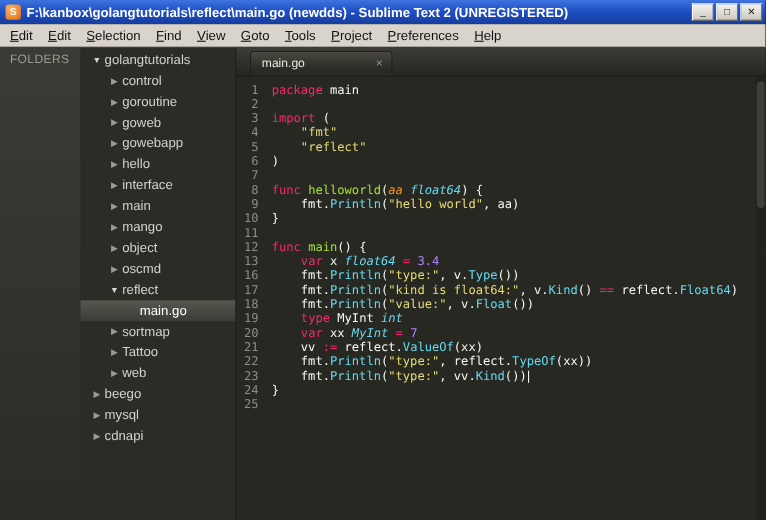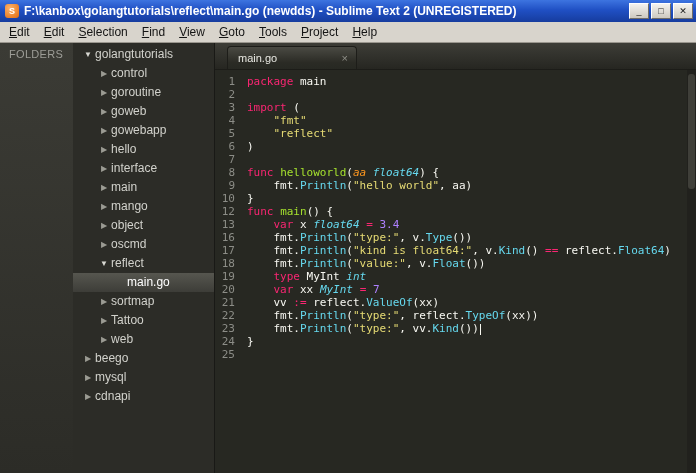--- a/index.html
+++ b/index.html
@@ -125,20 +125,21 @@
 
   <div class="menubar">
       <span class="menu-item">Edit</span>
       <span class="menu-item">Edit</span>
       <span class="menu-item">Selection</span>
       <span class="menu-item">Find</span>
       <span class="menu-item">View</span>
       <span class="menu-item">Goto</span>
       <span class="menu-item">Tools</span>
       <span class="menu-item">Project</span>
+      <span class="menu-item">Preferences</span>
       <span class="menu-item">Help</span>
     </div>
 
   <div class="main">
 
     <div class="sidebar">
       <div class="folders-header">FOLDERS</div>
       <div class="tree">
           <div class="tree-item" style="padding-left: 8px;">
             <span class="arrow exp">▼</span>
@@ -231,20 +232,21 @@
             <div class="line"><span class="num">1</span><span class="code"><span class="k">package</span><span class="t"> main</span></span></div>
             <div class="line"><span class="num">2</span><span class="code"></span></div>
             <div class="line"><span class="num">3</span><span class="code"><span class="k">import</span><span class="t"> (</span></span></div>
             <div class="line"><span class="num">4</span><span class="code"><span class="t">    </span><span class="s">"fmt"</span></span></div>
             <div class="line"><span class="num">5</span><span class="code"><span class="t">    </span><span class="s">"reflect"</span></span></div>
             <div class="line"><span class="num">6</span><span class="code"><span class="t">)</span></span></div>
             <div class="line"><span class="num">7</span><span class="code"></span></div>
             <div class="line"><span class="num">8</span><span class="code"><span class="k">func</span><span class="t"> </span><span class="f">helloworld</span><span class="t">(</span><span class="p">aa</span><span class="t"> </span><span class="ty">float64</span><span class="t">) {</span></span></div>
             <div class="line"><span class="num">9</span><span class="code"><span class="t">    fmt.</span><span class="c">Println</span><span class="t">(</span><span class="s">"hello world"</span><span class="t">, aa)</span></span></div>
             <div class="line"><span class="num">10</span><span class="code"><span class="t">}</span></span></div>
+            <div class="line"><span class="num">11</span><span class="code"></span></div>
             <div class="line"><span class="num">12</span><span class="code"><span class="k">func</span><span class="t"> </span><span class="f">main</span><span class="t">() {</span></span></div>
             <div class="line"><span class="num">13</span><span class="code"><span class="t">    </span><span class="k">var</span><span class="t"> x </span><span class="ty">float64</span><span class="t"> </span><span class="o">=</span><span class="t"> </span><span class="n">3.4</span></span></div>
             <div class="line"><span class="num">16</span><span class="code"><span class="t">    fmt.</span><span class="c">Println</span><span class="t">(</span><span class="s">"type:"</span><span class="t">, v.</span><span class="c">Type</span><span class="t">())</span></span></div>
             <div class="line"><span class="num">17</span><span class="code"><span class="t">    fmt.</span><span class="c">Println</span><span class="t">(</span><span class="s">"kind is float64:"</span><span class="t">, v.</span><span class="c">Kind</span><span class="t">() </span><span class="o">==</span><span class="t"> reflect.</span><span class="c">Float64</span><span class="t">)</span></span></div>
             <div class="line"><span class="num">18</span><span class="code"><span class="t">    fmt.</span><span class="c">Println</span><span class="t">(</span><span class="s">"value:"</span><span class="t">, v.</span><span class="c">Float</span><span class="t">())</span></span></div>
             <div class="line"><span class="num">19</span><span class="code"><span class="t">    </span><span class="k">type</span><span class="t"> MyInt </span><span class="ty">int</span></span></div>
             <div class="line"><span class="num">20</span><span class="code"><span class="t">    </span><span class="k">var</span><span class="t"> xx </span><span class="ty">MyInt</span><span class="t"> </span><span class="o">=</span><span class="t"> </span><span class="n">7</span></span></div>
             <div class="line"><span class="num">21</span><span class="code"><span class="t">    vv </span><span class="o">:=</span><span class="t"> reflect.</span><span class="c">ValueOf</span><span class="t">(xx)</span></span></div>
             <div class="line"><span class="num">22</span><span class="code"><span class="t">    fmt.</span><span class="c">Println</span><span class="t">(</span><span class="s">"type:"</span><span class="t">, reflect.</span><span class="c">TypeOf</span><span class="t">(xx))</span></span></div>
             <div class="line"><span class="num">23</span><span class="code"><span class="t">    fmt.</span><span class="c">Println</span><span class="t">(</span><span class="s">"type:"</span><span class="t">, vv.</span><span class="c">Kind</span><span class="t">())</span><span class="caret"></span></span></div>

